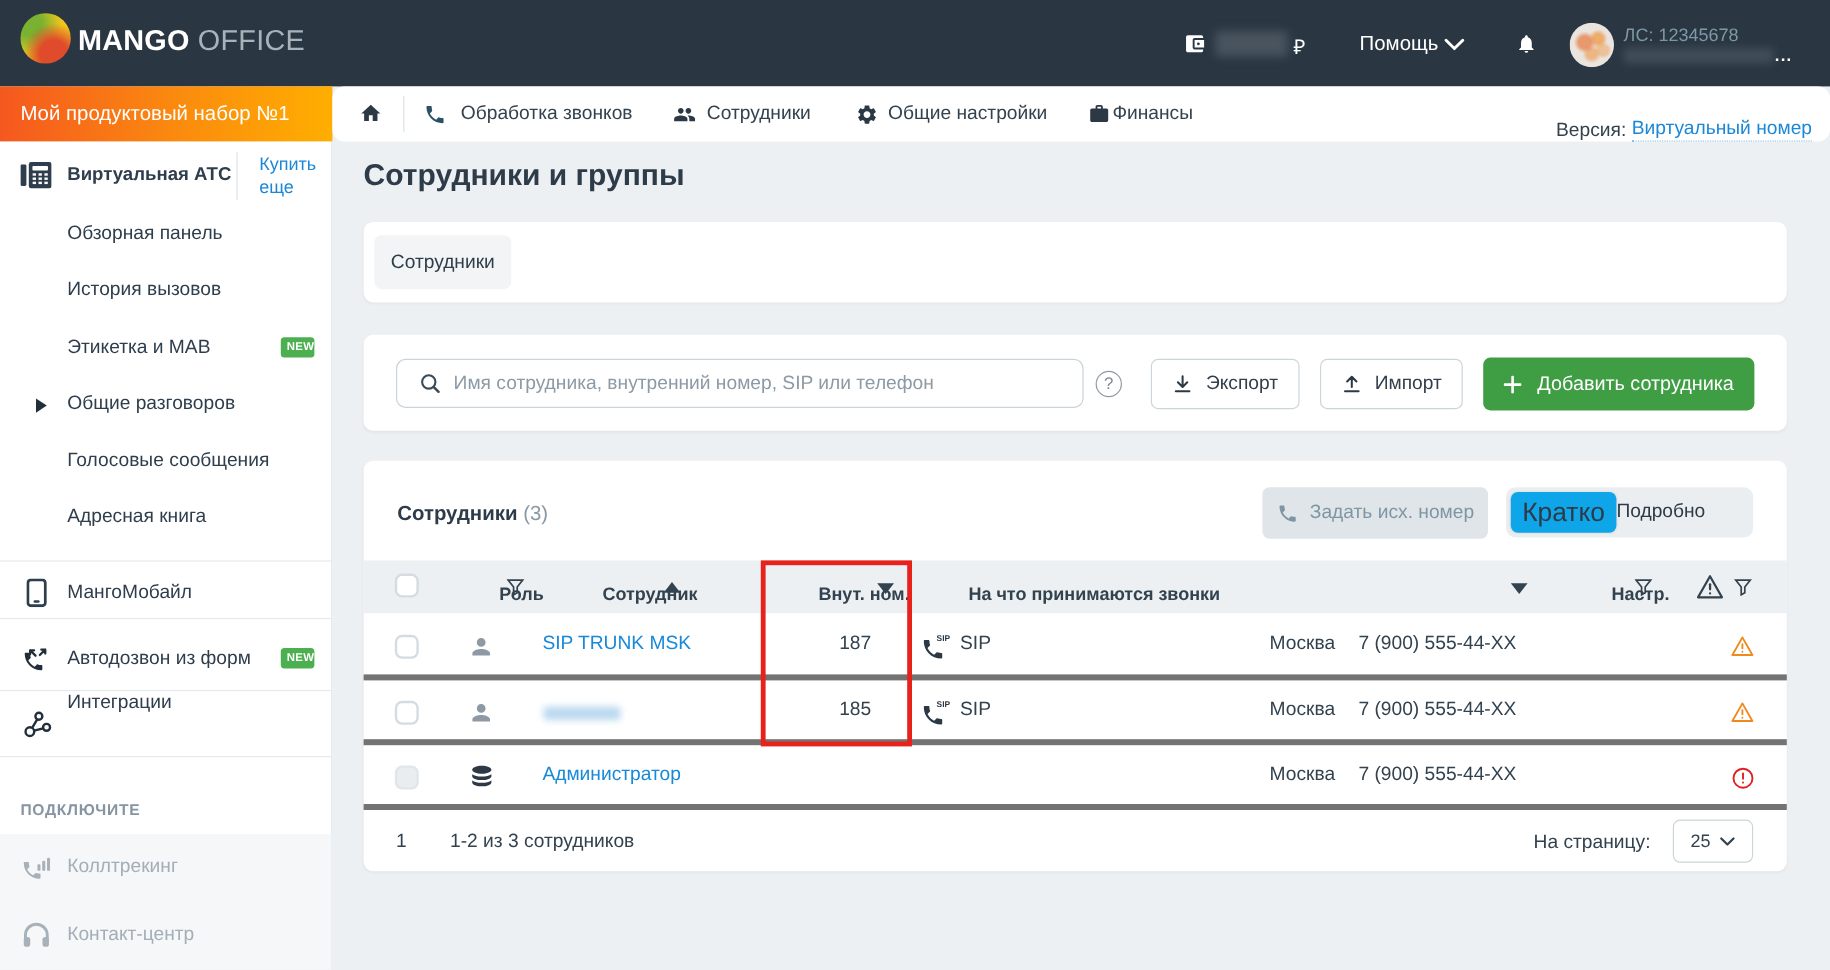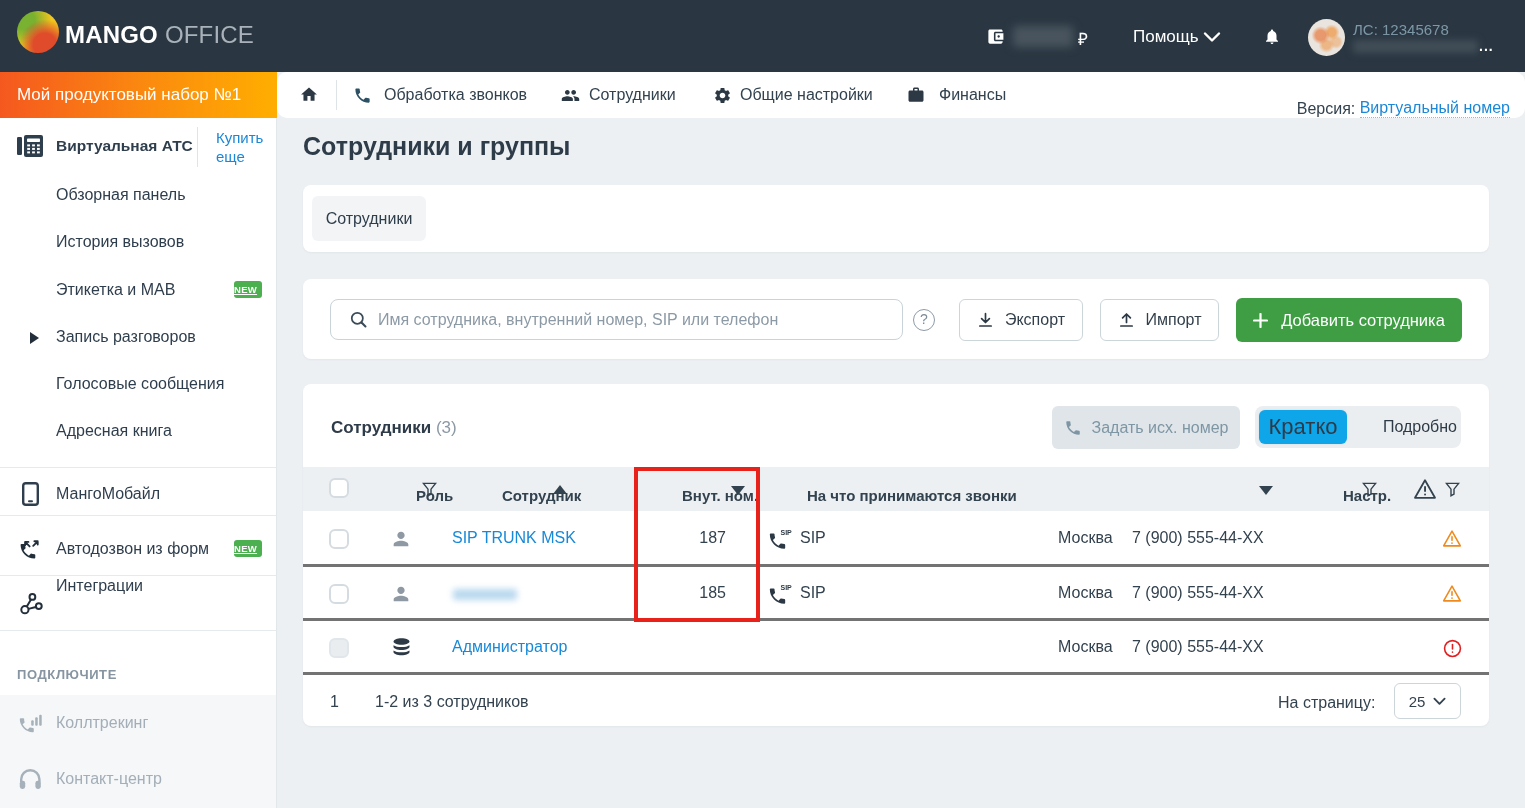--- a/index.html
+++ b/index.html
@@ -26,21 +26,21 @@
               radial-gradient(circle at 76% 62%, rgba(236,178,125,0.7) 0 4px, rgba(232,176,122,0) 7px),
               #eae4df; }
 .orange { left:0; top:72px; width:277px; height:46px;
   background:linear-gradient(90deg, #f5581f 0%, #fb8c0e 55%, #ffae00 100%);
   color:#fff; font-size:17px; line-height:46px; padding-left:17px; }
 .sidebar { left:0; top:118px; width:277px; height:690px; background:#fff; border-right:1px solid #e2e7ea; }
 .side-item { position:absolute; left:56px; font-size:16px; color:#2f3e4d; white-space:nowrap; }
 .side-ic { position:absolute; }
 .side-div { position:absolute; left:0; width:276px; height:1px; background:#e6eaed; }
 .newbadge { position:absolute; left:234px; width:28px; height:17px; background:#4caf50; border-radius:3px;
-  color:#fff; font-size:9.5px; font-weight:bold; text-align:left; line-height:17px; letter-spacing:0.3px;text-decoration:underline; }
+  color:#fff; font-size:9.5px; font-weight:bold; text-align:right; line-height:17px; letter-spacing:0.3px; }
 .side-grey { position:absolute; left:0; top:577px; width:276px; height:113px; background:#f5f7f8; }
 .podkl { position:absolute; left:17px; top:549px; font-size:13px; font-weight:bold; color:#8695a1; letter-spacing:0.6px; }
 .grey-item { color:#a3aeb8; }
 .kupit { position:absolute; left:216px; top:10px; font-size:15px; color:#1b87d7; line-height:19px; }
 .vdiv { position:absolute; left:197px; top:9px; width:1px; height:40px; background:#dfe4e8; }
 .mainnav { left:277px; top:72px; width:1248px; height:46px; background:#fff;border-radius:10px; }
 .nav-item { position:absolute; top:0; height:46px; display:flex; align-items:center; gap:12px; font-size:16px; color:#33424f; }
 .nav-div { position:absolute; left:59px; top:8px; width:1px; height:30px; background:#dde3e7; }
 .version { position:absolute; right:15px; top:0; height:46px; display:flex; align-items:flex-end; font-size:16px; color:#33424f; }
 .version a { color:#1b87d7; text-decoration:none; border-bottom:1px dotted #85bce8; }
@@ -59,24 +59,24 @@
 .btn-green { position:absolute; left:933px; top:19px; width:226px; height:44px; background:#3f9e44; border-radius:6px;
   display:flex; align-items:center; justify-content:center; color:#fff; font-size:16.5px; }
 .card3 { top:384px; height:342px; }
 .t-title { position:absolute; left:28px; top:34px; font-size:17px; font-weight:bold; color:#2e3b49; }
 .t-title span { font-weight:normal; color:#8b99a4; }
 .btn-dis { position:absolute; left:749px; top:22px; width:188px; height:43px; background:#dfe5e9; border-radius:6px;
   display:flex; align-items:center; justify-content:center; gap:10px; font-size:16px; color:#7e96a4; }
 .toggle { position:absolute; left:952px; top:22px; width:206px; height:42px; background:#ebeef0; border-radius:8px; }
 .tg-on { position:absolute; left:4px; top:4px; width:88px; height:34px; background:#0ea5e9; border-radius:6px;
   font-size:22px; color:#2e3b47; text-align:center; line-height:34px; box-shadow:0 0 2px rgba(0,0,0,0.10); }
-.tg-off { position:absolute; left:92px; top:0; width:110px; height:42px; font-size:16px; color:#2e3b47; text-align:right; line-height:42px; }
+.tg-off { position:absolute; left:92px; top:0; width:110px; height:42px; font-size:16px; color:#2e3b47; text-align:left; line-height:42px; }
 .thead { position:absolute; left:0; top:83px; width:1186px; height:44px; background:#ecf0f2; }
 .th { position:absolute; top:0; height:56px; display:flex; align-items:center; font-size:15px; font-weight:bold; color:#33424f;margin-left:36px; }
-.trow { position:absolute; left:0; width:1186px; border-bottom:3px solid #737373; }
+.trow { position:absolute; left:0; width:1186px; border-bottom:5px solid #737373; }
 .cell { position:absolute; top:0; height:100%; display:flex; align-items:center; font-size:16px; color:#33424f; }
 .blue { color:#1789d8; }
 .cb { position:absolute; left:26px; width:20px; height:20px; border:2px solid #d5dce1; border-radius:6px; background:#fff; }
 .sortup { width:0; height:0; border-left:7px solid transparent; border-right:7px solid transparent; border-bottom:9px solid #33424f; }
 .sortdn { width:0; height:0; border-left:7px solid transparent; border-right:7px solid transparent; border-top:9px solid #33424f; }
 .redbox { position:absolute; left:634px; top:467px; width:126px; height:155px; border:4px solid #e8211a; z-index:50; }
 .pagesel { position:absolute; left:1091px; top:299px; width:67px; height:36px; border:1px solid #ccd5da; border-radius:6px;
   display:flex; align-items:center; justify-content:center; gap:8px; font-size:15px; color:#33424f; }
 .ftext { position:absolute; font-size:16px; color:#33424f; }
 </style>
@@ -123,21 +123,21 @@
       </g>
     </svg>
   <div class="side-item" style="top:19px; font-weight:bold; font-size:15.5px;">Виртуальная АТС</div>
   <div class="vdiv"></div>
   <div class="kupit">Купить<br>еще</div>
   <div class="side-item" style="top:68px">Обзорная панель</div>
   <div class="side-item" style="top:115px">История вызовов</div>
   <div class="side-item" style="top:163px">Этикетка и MAB</div>
   <div class="newbadge" style="top:163px">NEW</div>
   <div style="position:absolute;left:30px;top:214px;width:0;height:0;border-top:6px solid transparent;border-bottom:6px solid transparent;border-left:9px solid #222f3a"></div>
-  <div class="side-item" style="top:210px">Запись разговоров</div>
+  <div class="side-item" style="top:210px">Общие разговоров</div>
   <div class="side-item" style="top:257px">Голосовые сообщения</div>
   <div class="side-item" style="top:304px">Адресная книга</div>
   <div class="side-div" style="top:349px"></div>
   <svg class="side-ic" style="left:22px;top:364px" width="17" height="24" viewBox="0 0 17 24">
       <rect x="1.2" y="1.2" width="14.6" height="21.6" rx="2.6" fill="none" stroke="#2f3e4d" stroke-width="2.4"></rect>
       <rect x="6" y="18.2" width="5" height="2" rx="1" fill="#2f3e4d"></rect>
     </svg>
   <div class="side-item" style="top:367px">МангоМобайл</div>
   <div class="side-div" style="top:397px"></div>
   <svg class="side-ic" style="left:18px;top:419px" width="26" height="25" viewBox="0 0 26 25">
@@ -195,21 +195,21 @@
         <path fill="#2c3945" d="M16 11c1.66 0 2.99-1.34 2.99-3S17.66 5 16 5c-1.66 0-3 1.34-3 3s1.34 3 3 3zm-8 0c1.66 0 2.99-1.34 2.99-3S9.66 5 8 5C6.34 5 5 6.34 5 8s1.34 3 3 3zm0 2c-2.33 0-7 1.17-7 3.5V19h14v-2.5c0-2.33-4.67-3.5-7-3.5zm8 0c-.29 0-.62.02-.97.05 1.16.84 1.97 1.97 1.97 3.45V19h6v-2.5c0-2.33-4.67-3.5-7-3.5z"></path>
       </svg>
     <span>Сотрудники</span>
   </div>
   <div class="nav-item" style="left:436px;gap:8px">
     <svg width="19" height="19" viewBox="0 0 24 24">
         <path fill="#2c3945" d="M19.14 12.94c.04-.3.06-.61.06-.94 0-.32-.02-.64-.07-.94l2.03-1.58c.18-.14.23-.41.12-.61l-1.92-3.32c-.12-.22-.37-.29-.59-.22l-2.39.96c-.5-.38-1.03-.7-1.62-.94l-.36-2.54c-.04-.24-.24-.41-.48-.41h-3.84c-.24 0-.43.17-.47.41l-.36 2.54c-.59.24-1.13.57-1.62.94l-2.39-.96c-.22-.08-.47 0-.59.22L2.74 8.87c-.12.21-.08.47.12.61l2.03 1.58c-.05.3-.09.63-.09.94s.02.64.07.94l-2.03 1.58c-.18.14-.23.41-.12.61l1.92 3.32c.12.22.37.29.59.22l2.39-.96c.5.38 1.03.7 1.62.94l.36 2.54c.05.24.24.41.48.41h3.84c.24 0 .44-.17.47-.41l.36-2.54c.59-.24 1.13-.56 1.62-.94l2.39.96c.22.08.47 0 .59-.22l1.92-3.32c.12-.22.07-.47-.12-.61l-2.01-1.58zM12 15.6c-1.98 0-3.6-1.62-3.6-3.6s1.62-3.6 3.6-3.6 3.6 1.62 3.6 3.6-1.62 3.6-3.6 3.6z"></path>
       </svg>
     <span>Общие настройки</span>
   </div>
-  <div class="nav-item" style="left:630px;gap:14px">
+  <div class="nav-item" style="left:630px;gap:2px">
     <svg width="18" height="18" viewBox="0 0 24 24">
         <path fill="#2c3945" d="M20 6h-4V4c0-1.11-.89-2-2-2h-4c-1.11 0-2 .89-2 2v2H4c-1.11 0-2 .89-2 2v11c0 1.11.89 2 2 2h16c1.11 0 2-.89 2-2V8c0-1.11-.89-2-2-2zm-6 0h-4V4h4v2z"></path>
       </svg>
     <span>Финансы</span>
   </div>
   <div class="version">Версия:&nbsp;<a>Виртуальный номер</a></div>
 </div>
 
 <div class="abs h1t">Сотрудники и группы</div>
 

